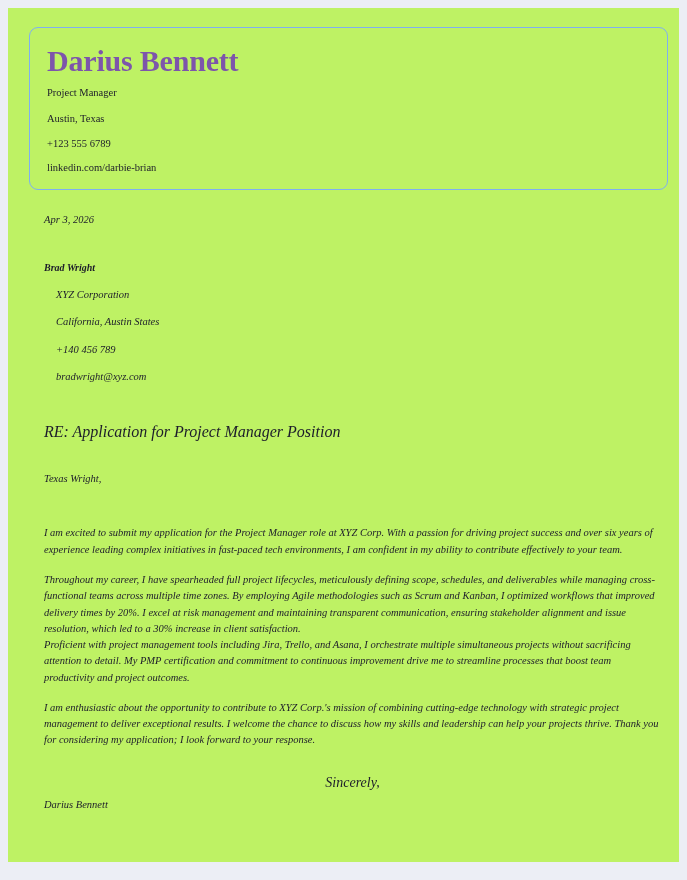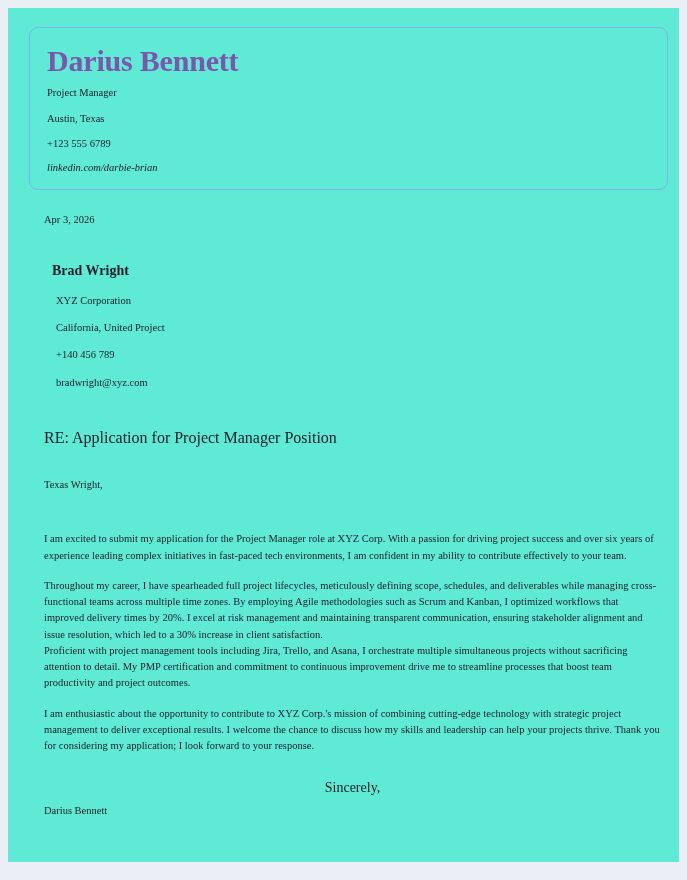--- a/index.html
+++ b/index.html
@@ -13,21 +13,21 @@
     font-family: "Liberation Serif", "DejaVu Serif", serif;
     overflow: hidden;
   }
 
   #page {
     position: absolute;
     left: 8px;
     top: 8px;
     width: 671px;
     height: 854px;
-    background: #5eead4;
+    background: #bef264;
     box-sizing: border-box;
     overflow: hidden;
   }
 
   
   #header-card {
     position: absolute;
     left: 21px;
     top: 19px;
     width: 639px;
@@ -54,46 +54,46 @@
   }
 
   .contact-line {
     font-size: 10.5px;
     color: #1c1c2a;
     line-height: 1.2;
     margin: 0 0 12px 0;
   }
   .contact-line:last-child {
     margin-bottom: 0;
-    font-style: italic;
   }
 
   
   #letter {
     position: absolute;
     left: 36px;
     top: 205px;
     width: 617px;
     color: #1c1c2a;
+    font-style: italic;
   }
 
   #letter-date {
     font-size: 10.5px;
     line-height: 1.3;
     margin: 0 0 34px 0;
   }
 
   #recipient-block {
     margin: 0 0 38px 0;
   }
   #recipient-name {
-    font-size: 14px;
+    font-size: 10px;
     font-weight: bold;
     line-height: 1.45;
-    margin: 8px;
+    margin: 0;
   }
   .recipient-line {
     font-size: 10.5px;
     line-height: 1.45;
     margin: 12px;
   }
 
   #subject-line {
     font-size: 16px;
     line-height: 1.3;
@@ -144,21 +144,21 @@
     <div class="contact-line">linkedin.com/darbie-brian</div>
   </div>
 
   <div id="letter">
 
     <div id="letter-date">Apr 3, 2026</div>
 
     <div id="recipient-block">
       <div id="recipient-name">Brad Wright</div>
       <div class="recipient-line">XYZ Corporation</div>
-      <div class="recipient-line">California, United Project</div>
+      <div class="recipient-line">California, Austin States</div>
       <div class="recipient-line">+140 456 789</div>
       <div class="recipient-line">bradwright@xyz.com</div>
     </div>
 
     <div id="subject-line">RE: Application for Project Manager Position</div>
 
     <div id="salutation">Texas Wright,</div>
 
     <p class="body-paragraph">I am excited to submit my application for the Project Manager role at XYZ Corp. With a passion for driving project success and over six years of experience leading complex initiatives in fast-paced tech environments, I am confident in my ability to contribute effectively to your team.</p>
 

